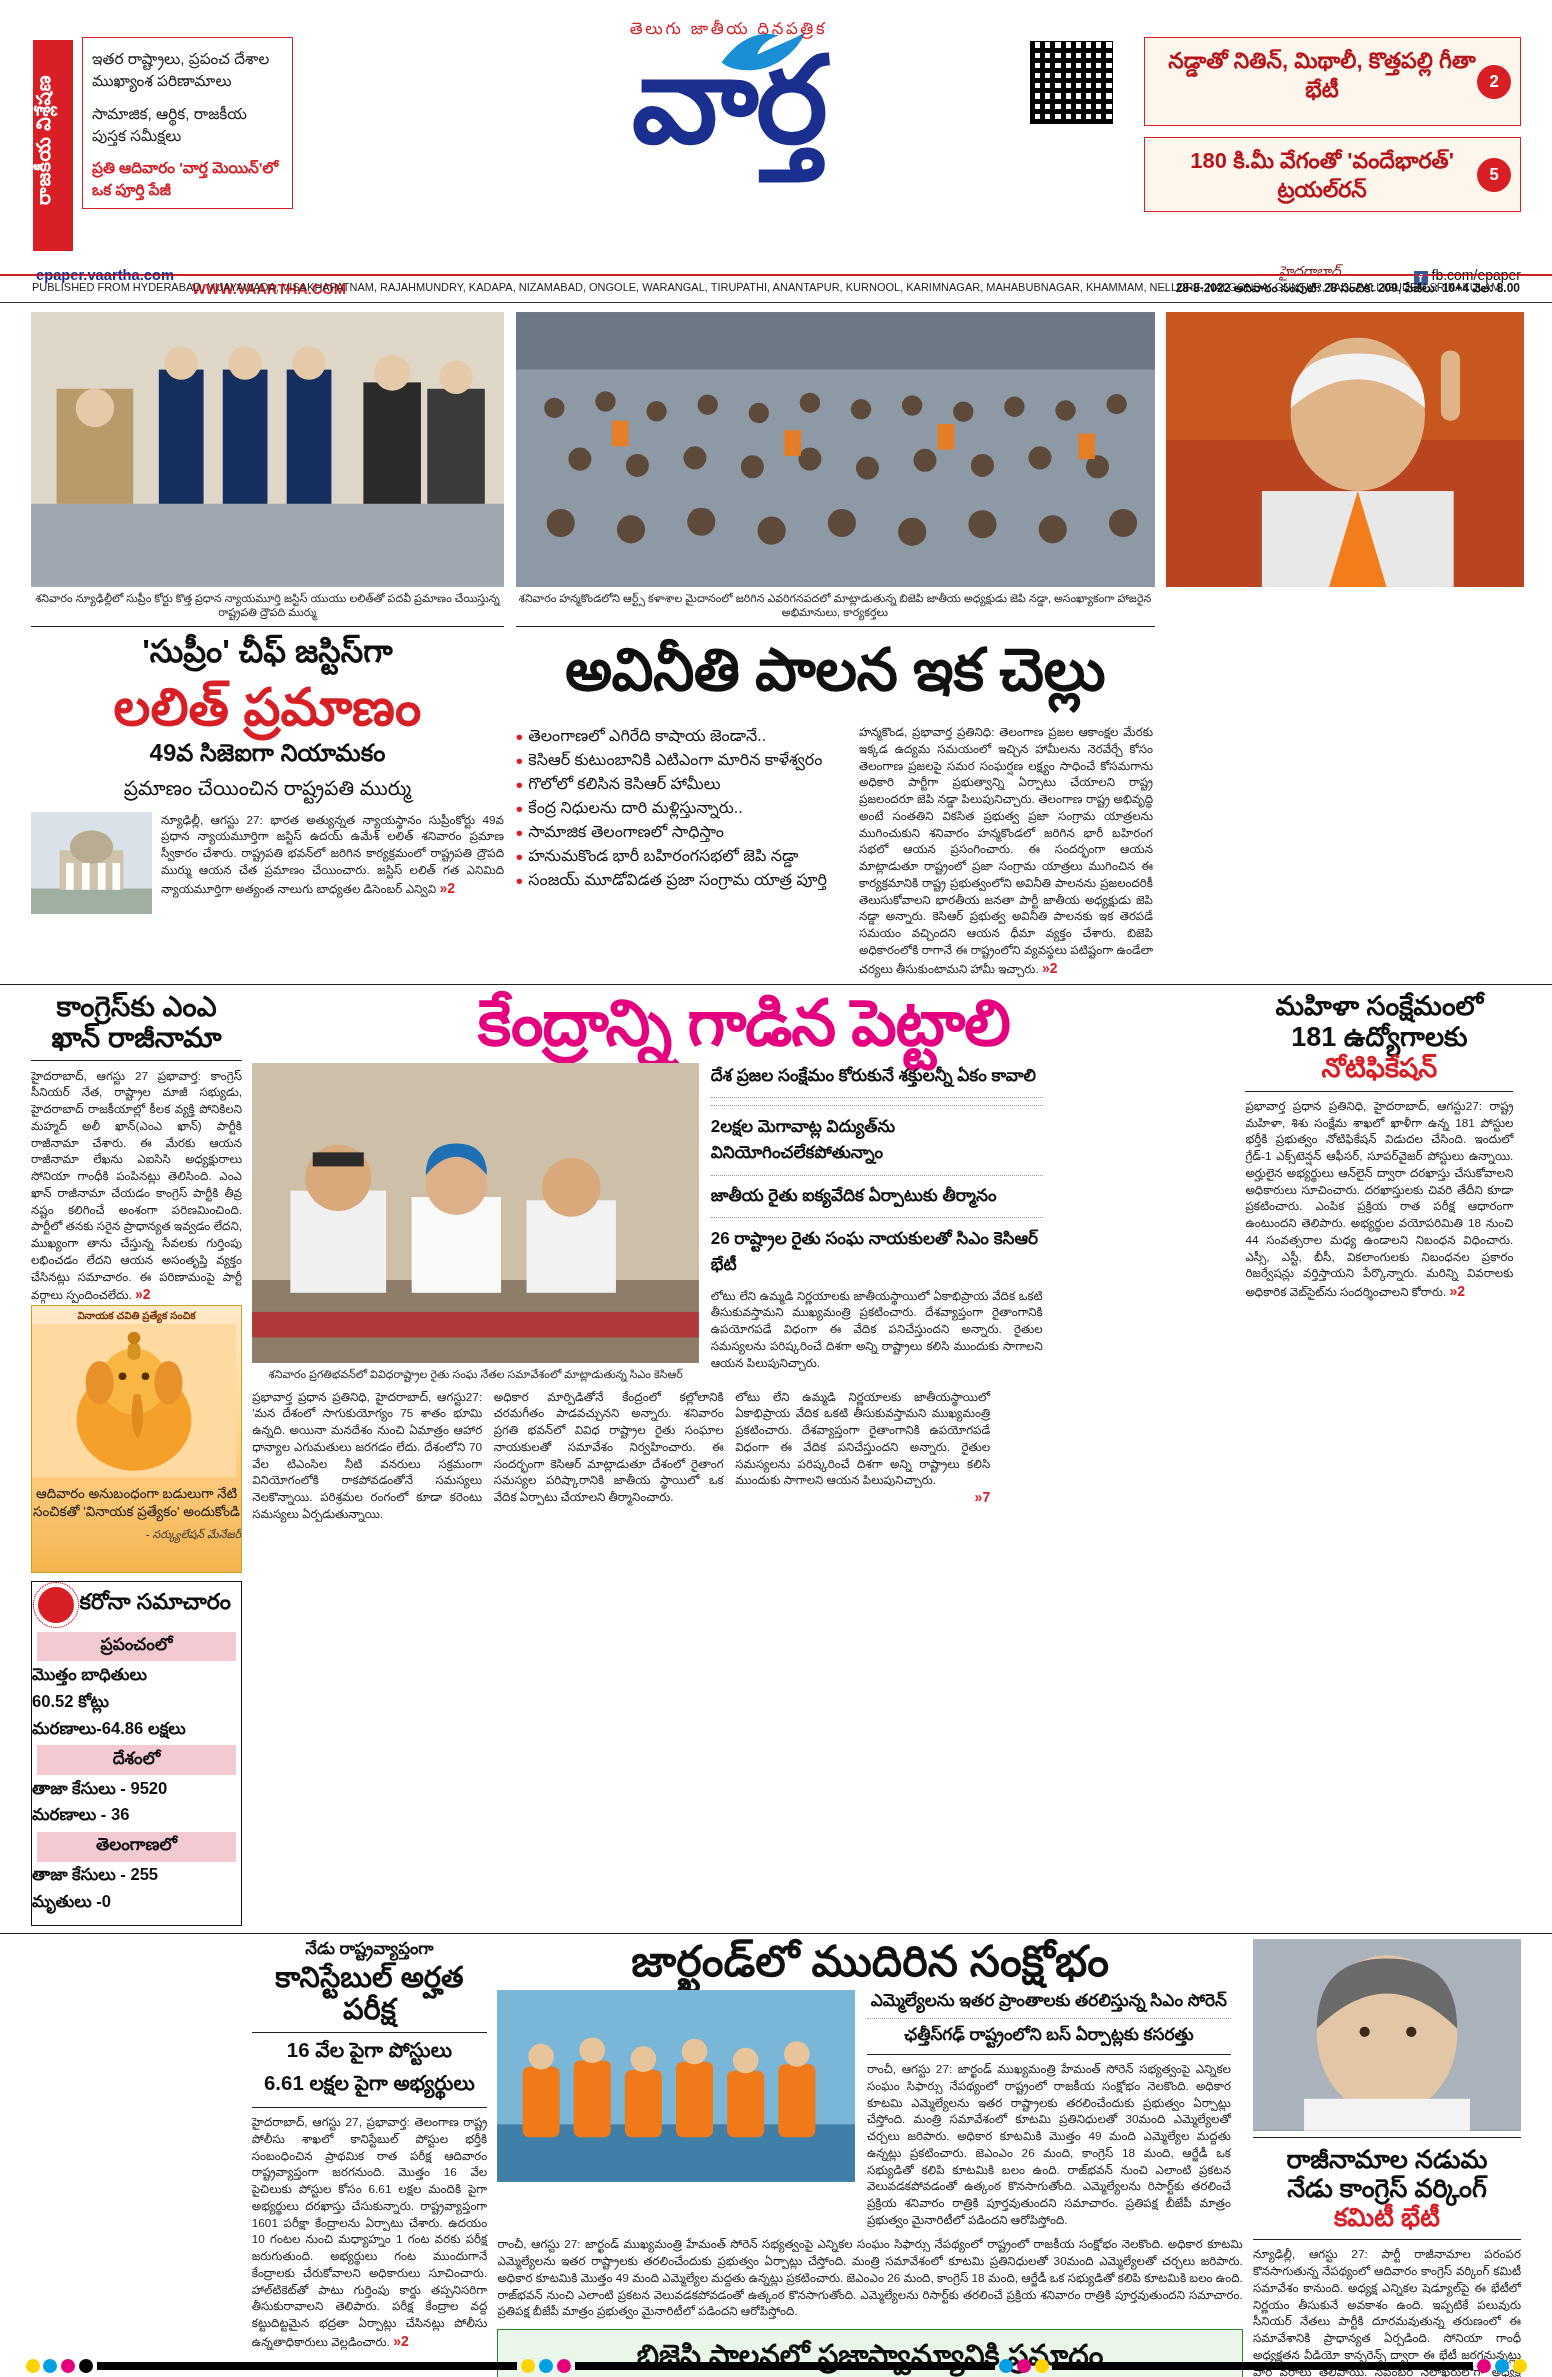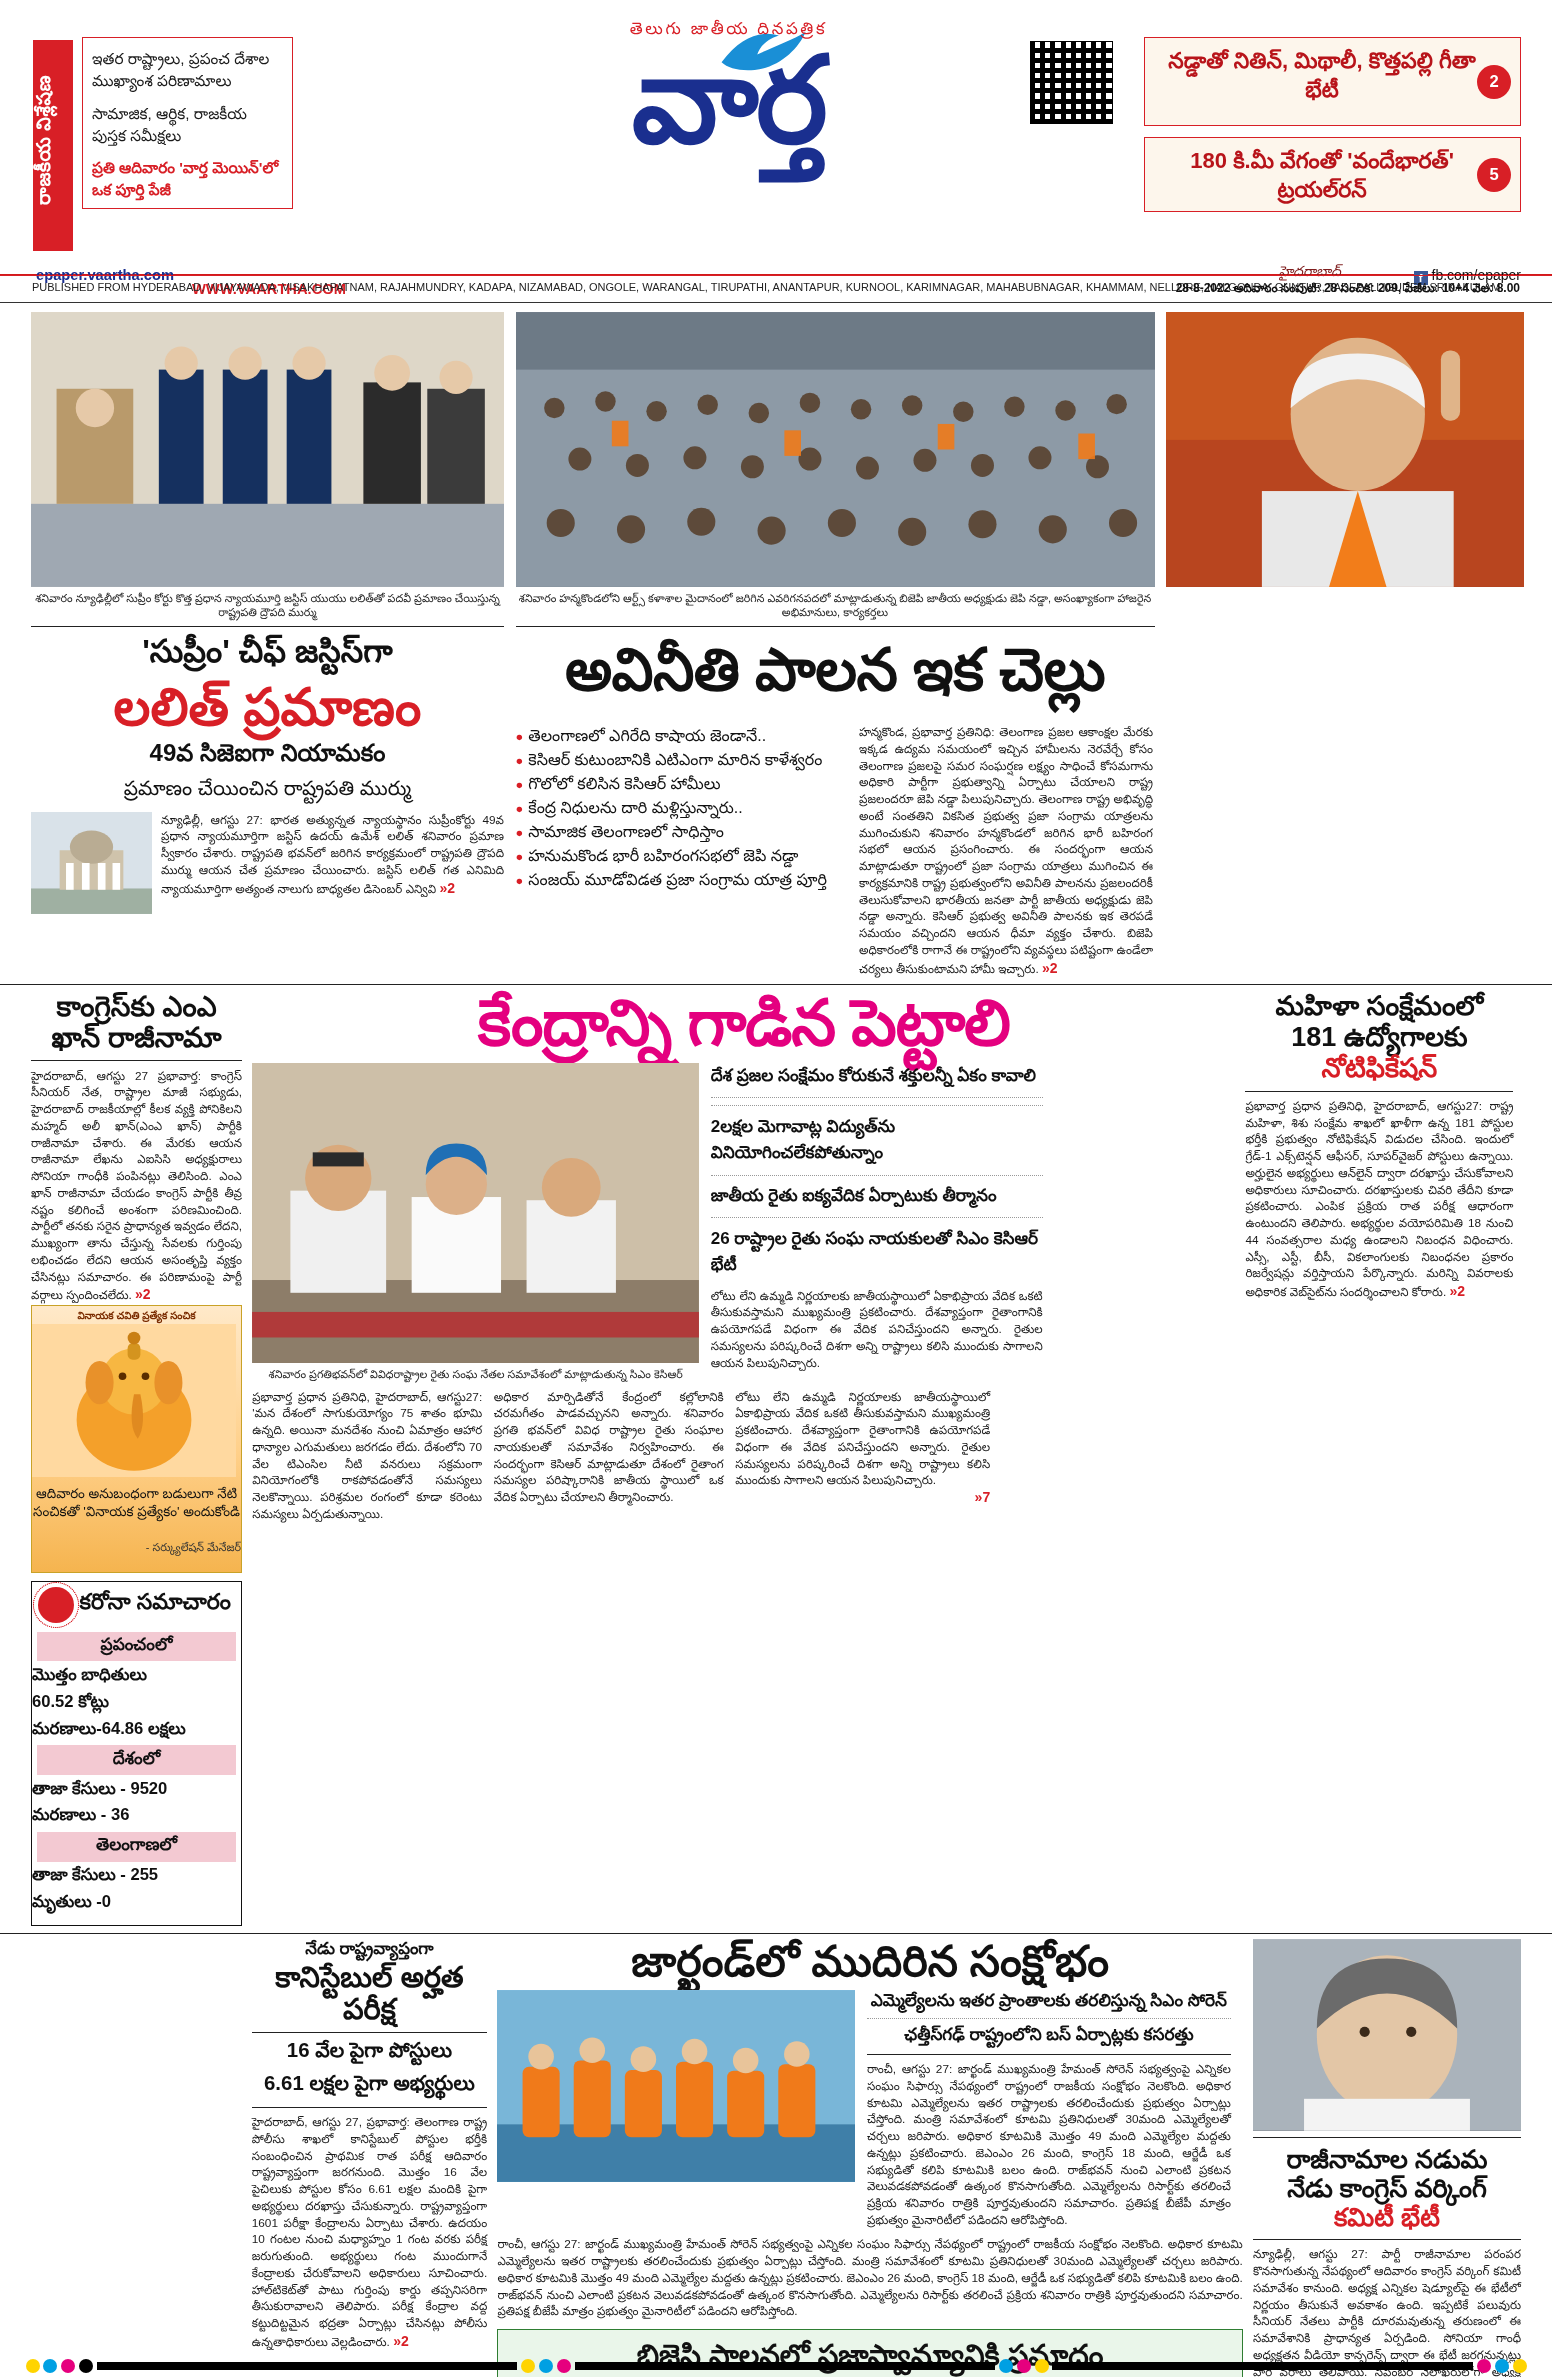--- a/index.html
+++ b/index.html
@@ -254,21 +254,21 @@
     width: 211px; height: 268px;
     border: 1.9px solid #c9a227;
     background: linear-gradient(#ffe9c9, #ffd08a 55%, #f5b44f);
     position: relative;
     overflow: hidden;
   }
   .ganesh-ad .adtop {
     font-size: 10.2px; color: #7a2b00; text-align:center; padding-top:3.8px; font-weight:bold;
   }
   .ganesh-body { font-size: 13.4px; line-height: 1.35; text-align:center; margin-top:6.4px; }
-  .ganesh-credit { font-size: 11px; text-align:right; margin-top: 19px; color:#333; }
+  .ganesh-credit { font-size: 11px; text-align:right; margin-top: 6px; color:#333;font-style:italic; }
 
   
   .corona-box {
     border: 1.9px solid #111;
     margin-top: 7.7px;
     padding: 0 0 6.4px 0;
   }
   .corona-title {
     display: flex; align-items: center; gap: 5.1px;
     padding: 5.1px 6.4px;

